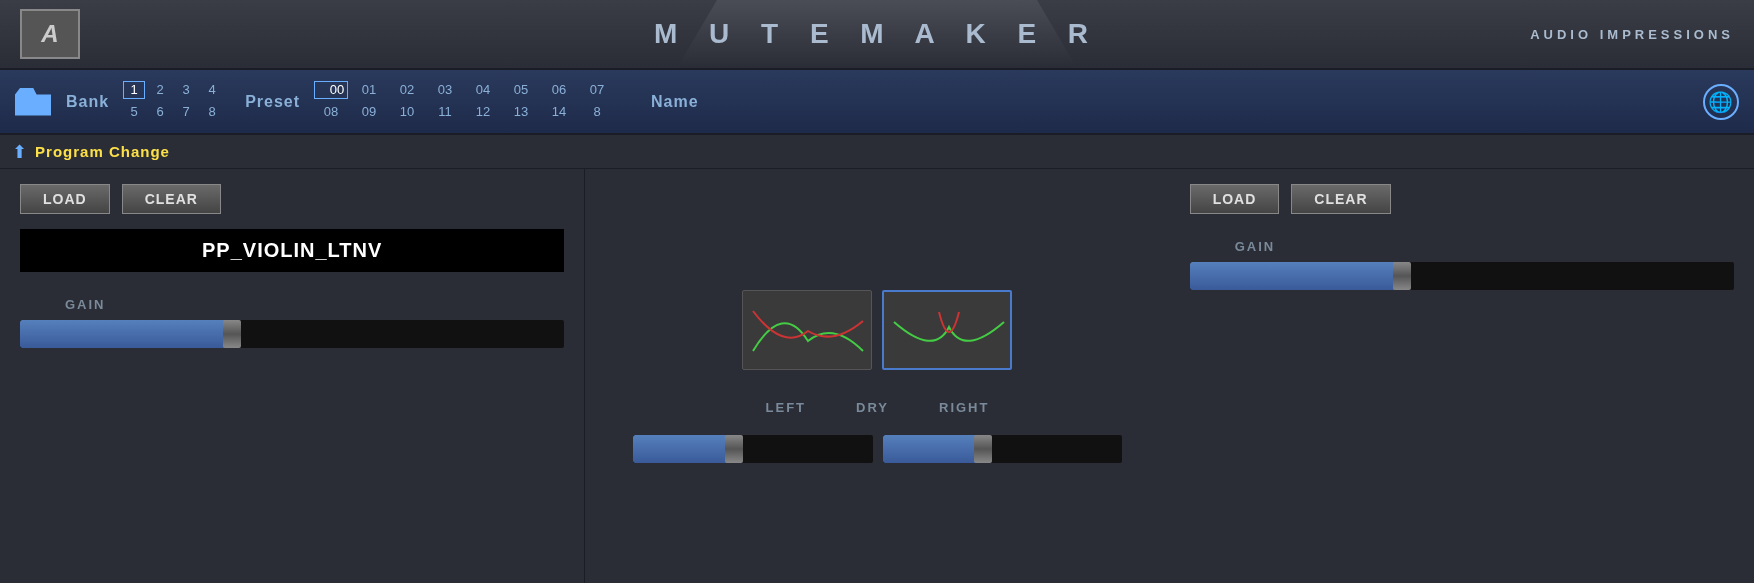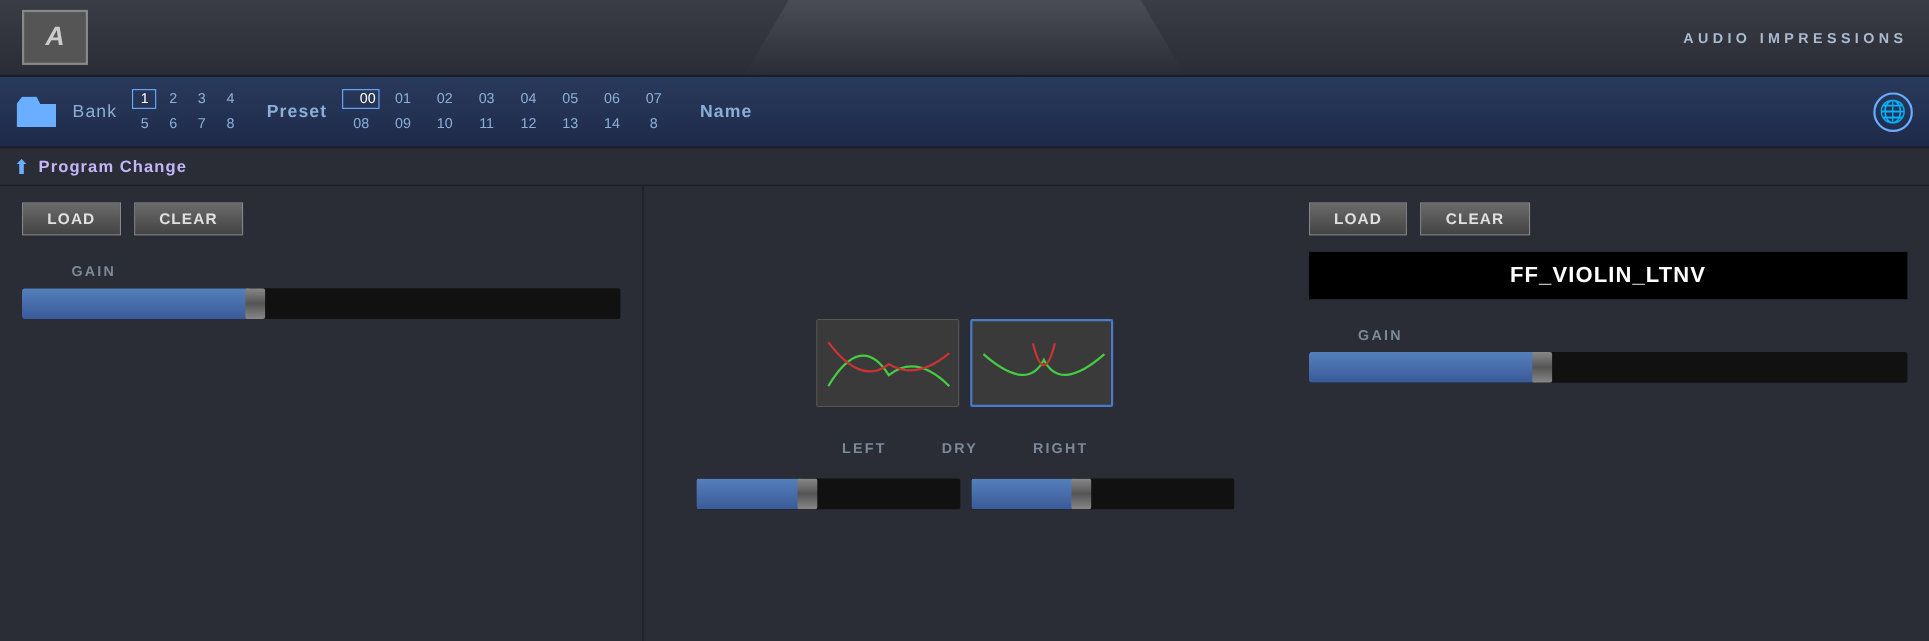--- a/index.html
+++ b/index.html
@@ -78,21 +78,21 @@
     .folder-icon {
       width: 36px;
       height: 28px;
       background: #6aaeff;
       clip-path: polygon(0 25%, 15% 0, 50% 0, 60% 25%, 100% 25%, 100% 100%, 0 100%);
       margin-right: 5px;
     }
     .bank-label {
       color: #8ab0d8;
       font-size: 16px;
-      font-weight: normal;
+      font-weight: bold;
       letter-spacing: 1px;
     }
     .bank-numbers {
       display: grid;
       grid-template-columns: repeat(4, 24px);
       grid-template-rows: repeat(2, 20px);
       gap: 2px;
       margin-left: 4px;
     }
     .bank-num {
@@ -137,21 +137,21 @@
     .preset-num.active {
       border: 1px solid #6aaeff;
       color: #fff;
       padding-left: 12px;
     }
     .name-label {
       color: #8ab0d8;
       font-size: 16px;
       font-weight: bold;
       letter-spacing: 1px;
-      margin-left: 13px;
+      margin-left: 25px;
     }
     .globe-icon {
       margin-left: auto;
       width: 36px;
       height: 36px;
       border-radius: 50%;
       border: 2px solid #6aaeff;
       display: flex;
       align-items: center;
       justify-content: center;
@@ -180,21 +180,21 @@
       align-items: center;
       padding: 0 12px;
       gap: 8px;
       border-bottom: 1px solid #1a1d25;
     }
     .prog-arrow {
       color: #6aaeff;
       font-size: 18px;
     }
     .prog-label {
-      color: #c4b5fd;
+      color: #fde047;
       font-size: 15px;
       font-weight: bold;
       letter-spacing: 1px;
     }
 
     
     .panels {
       display: flex;
       width: 100%;
       height: 100%;
@@ -353,20 +353,21 @@
       cursor: pointer;
     }
   </style>
 </head>
 <body>
 
 <div class="header">
   <div class="header-logo">
     <span>A</span>
   </div>
+  <div class="header-title">M U T E M A K E R</div>
   <div class="header-brand">AUDIO IMPRESSIONS</div>
 </div>
 
 <div class="preset-bar">
   <div class="folder-icon"></div>
   <span class="bank-label">Bank</span>
   <div class="bank-numbers">
     <div class="bank-num active">1</div>
     <div class="bank-num">2</div>
     <div class="bank-num">3</div>
@@ -406,20 +407,21 @@
     <span class="prog-label">Program Change</span>
   </div>
 
   <div class="panels">
 
     <div class="panel panel-left">
       <div class="btn-row">
         <button class="btn-load">LOAD</button>
         <button class="btn-clear">CLEAR</button>
       </div>
+      <div class="instrument-display">PP_VIOLIN_LTNV</div>
       <div class="gain-label">GAIN</div>
       <div class="slider-container">
         <div class="slider-fill" style="width: 38%"></div>
         <div class="slider-handle" style="left: calc(38% - 4px)"></div>
       </div>
     </div>
 
     <div class="panel panel-center">
       <div class="waveform-displays">
 
@@ -452,21 +454,20 @@
           <div class="center-slider-handle" style="left: calc(40% - 4px)"></div>
         </div>
       </div>
     </div>
 
     <div class="panel panel-right">
       <div class="btn-row">
         <button class="btn-load">LOAD</button>
         <button class="btn-clear">CLEAR</button>
       </div>
-      <div class="instrument-display">FF_VIOLIN_LTNV</div>
       <div class="gain-label">GAIN</div>
       <div class="slider-container">
         <div class="slider-fill" style="width: 38%"></div>
         <div class="slider-handle" style="left: calc(38% - 4px)"></div>
       </div>
     </div>
 
   </div>
 </div>
 

